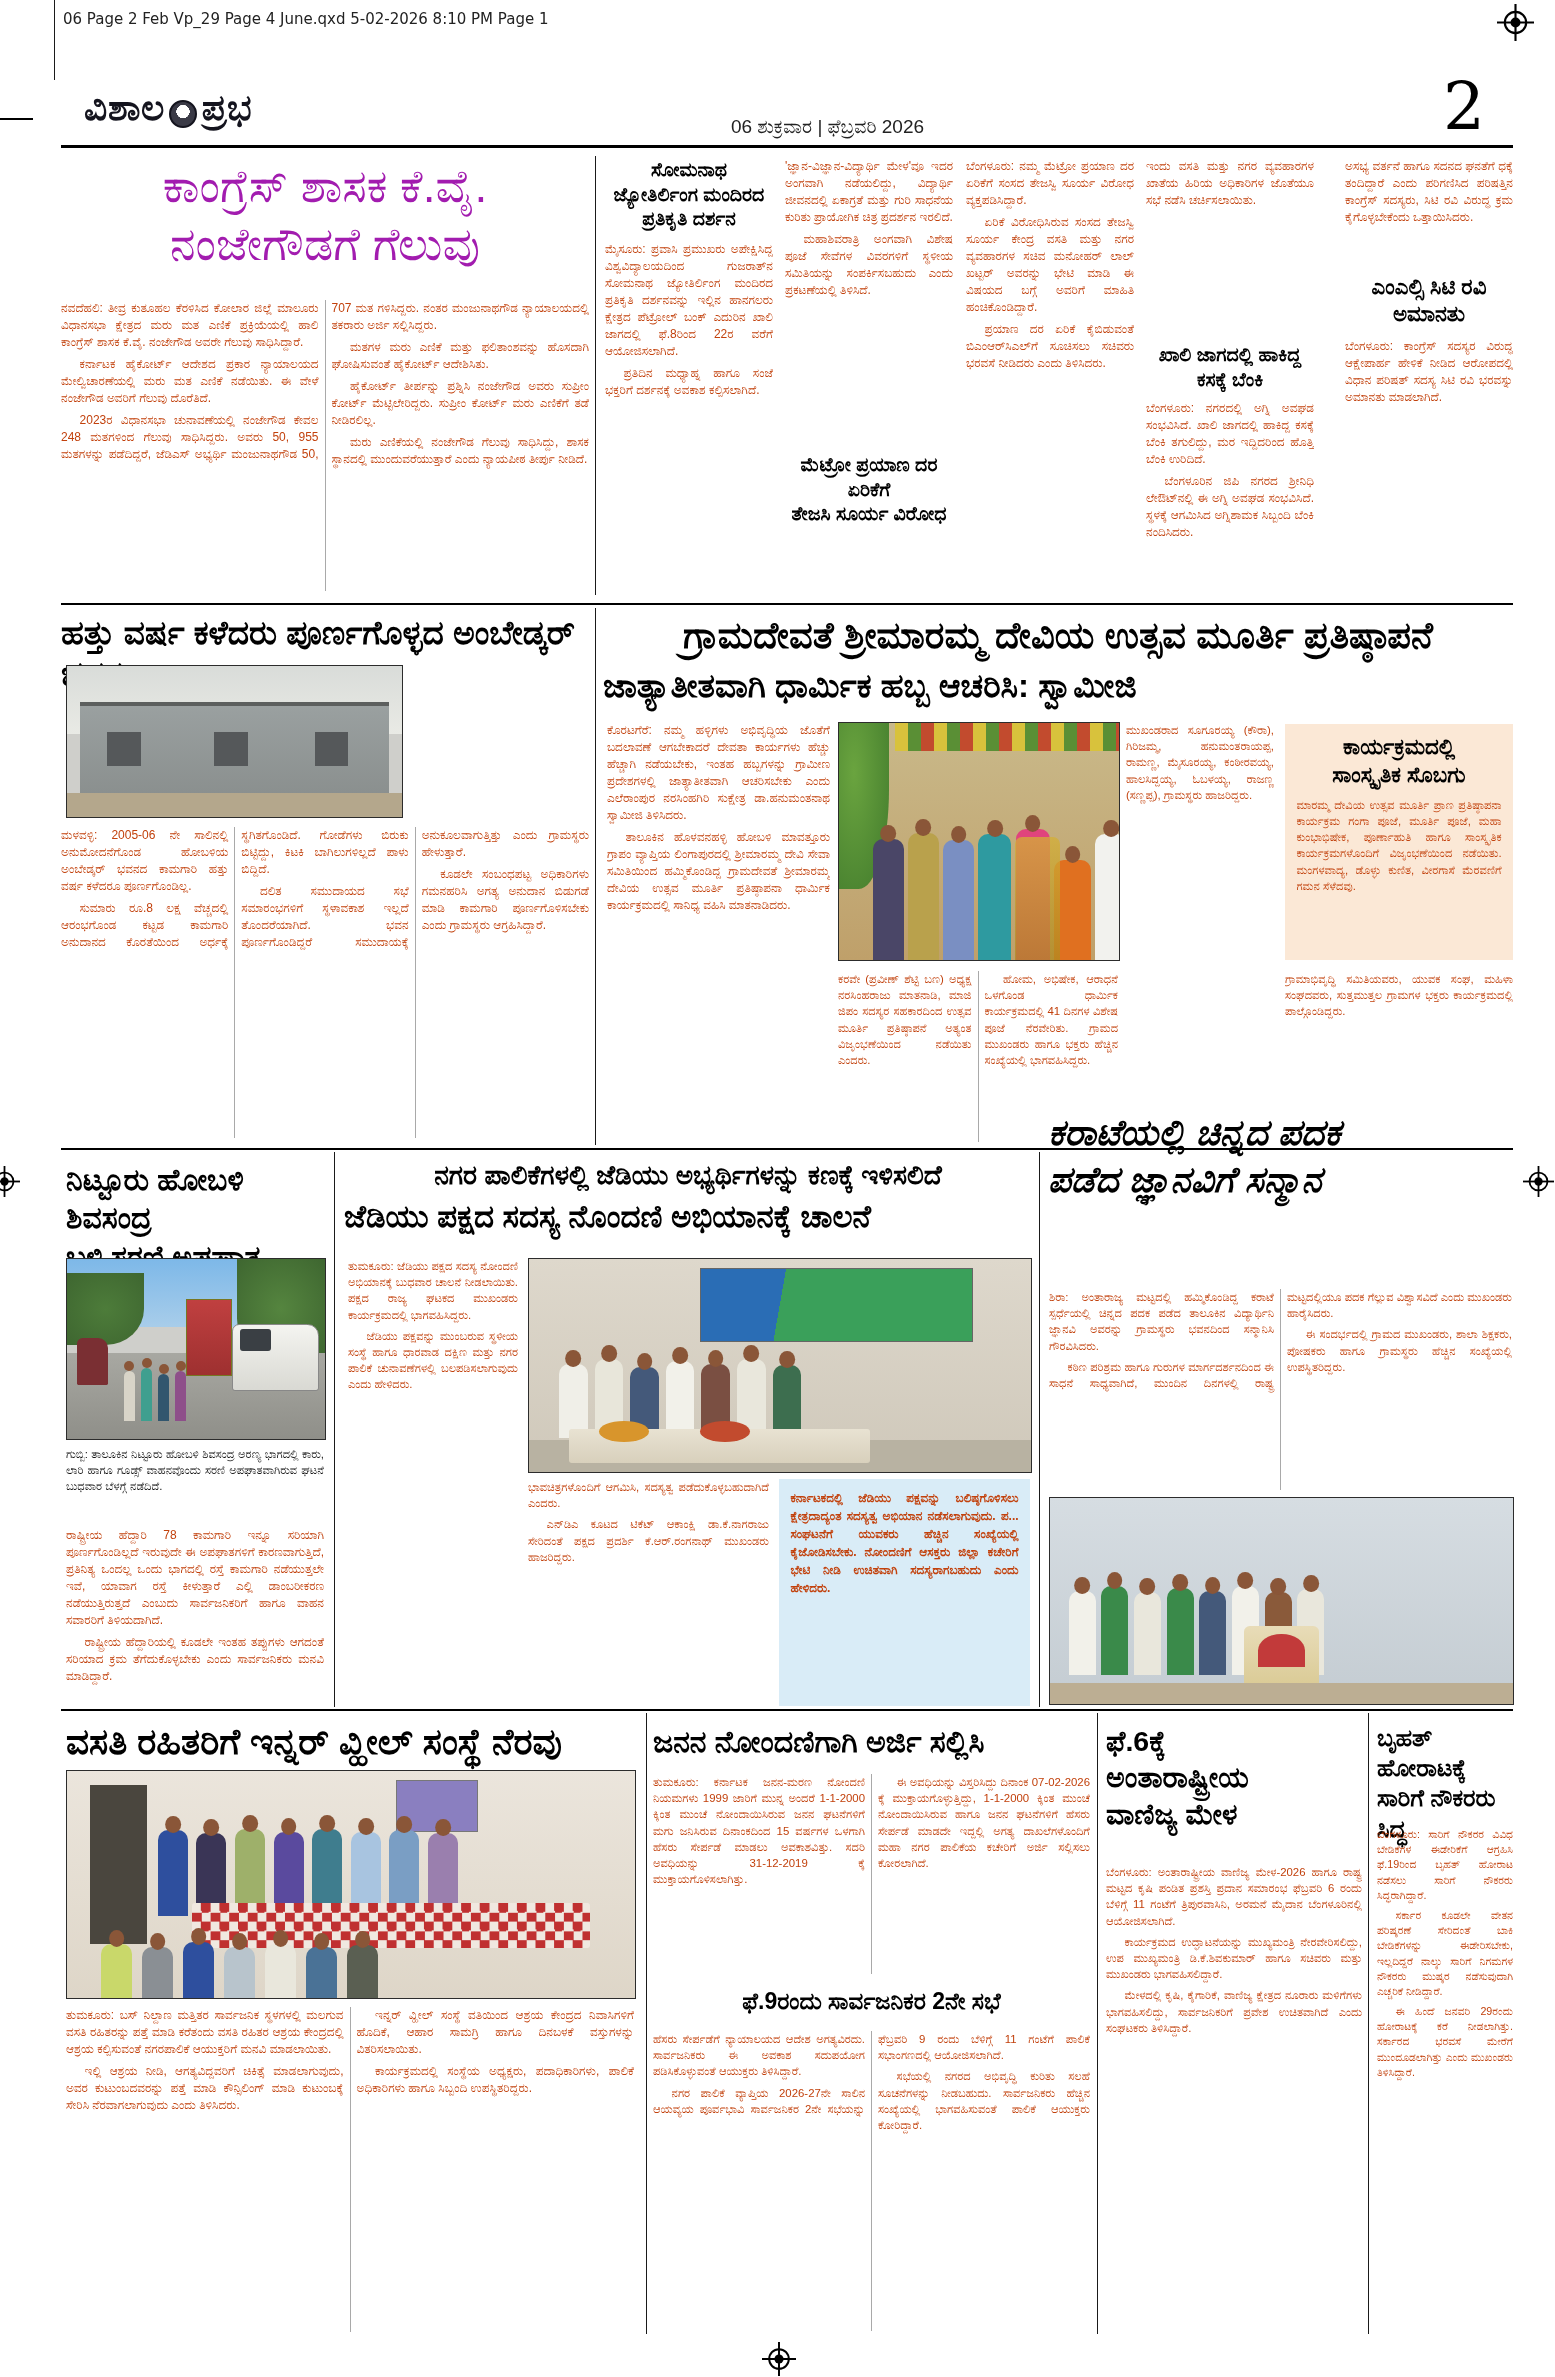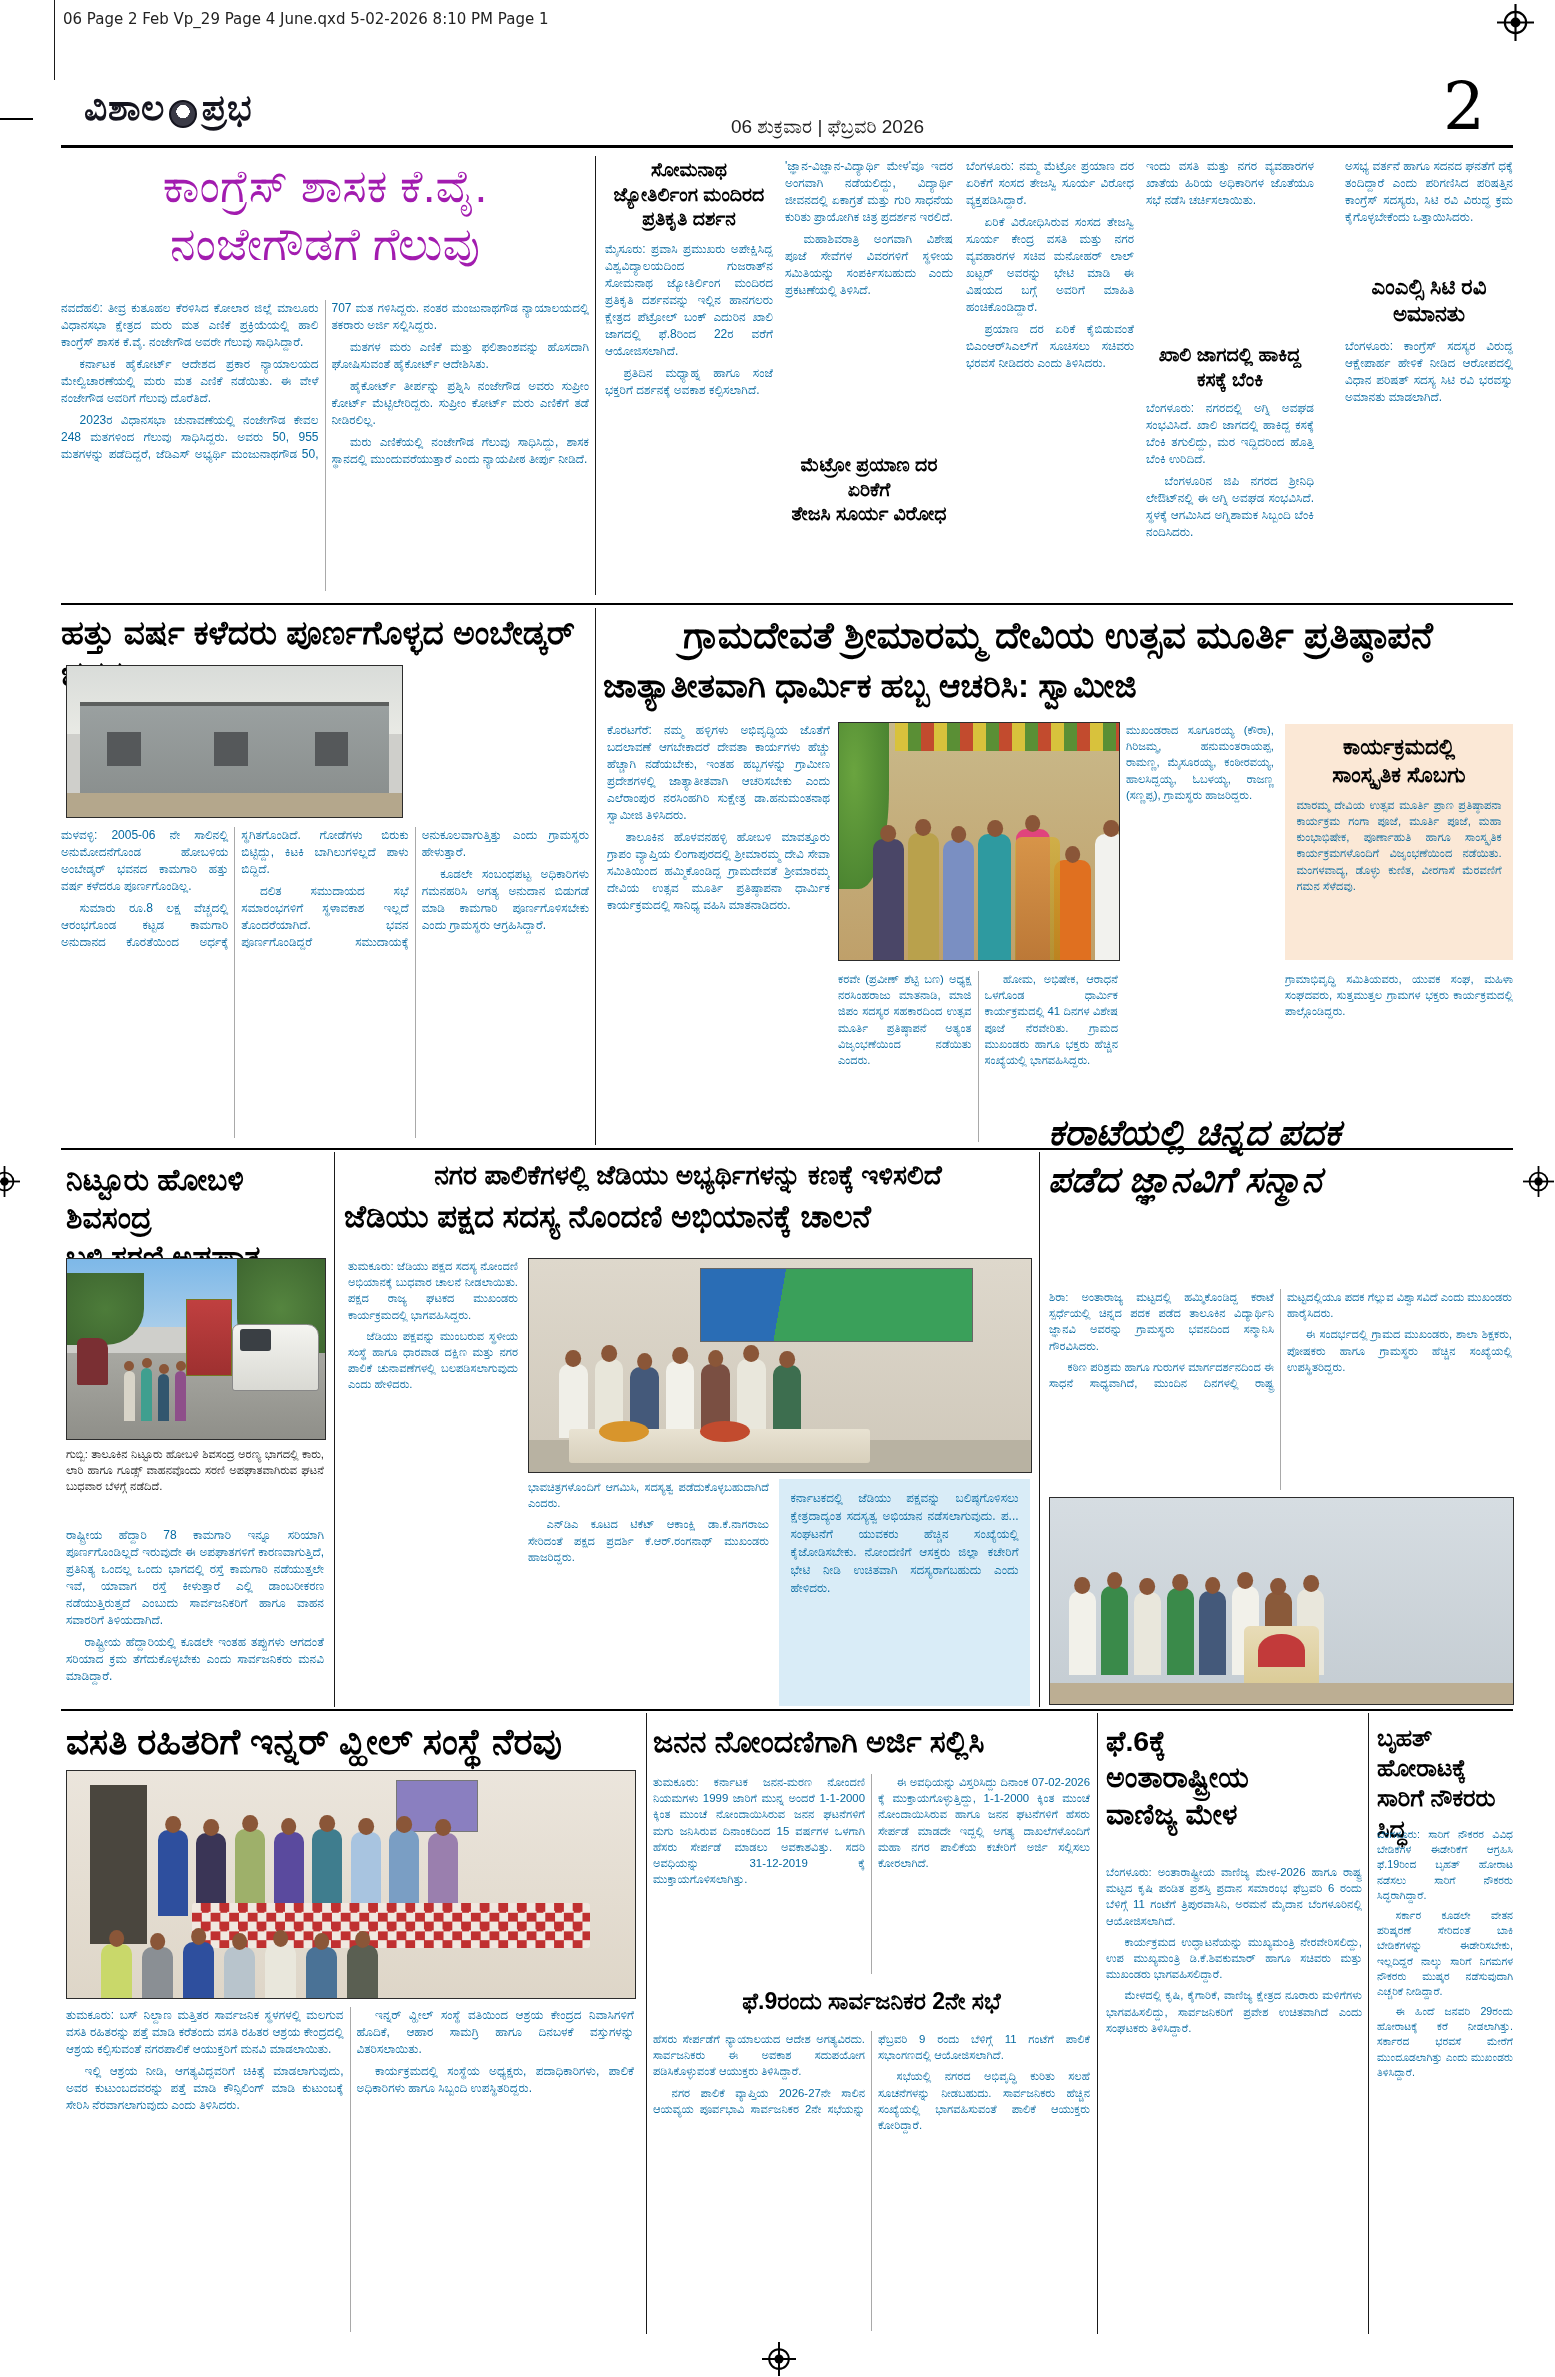--- a/index.html
+++ b/index.html
@@ -13,21 +13,21 @@
   .mast-title{font-size:36px;font-weight:bold;color:#14141e;letter-spacing:0.7px;}
   .mast-date{font-size:19px;color:#222;}
   .mast-page{font-size:66px;font-weight:400;color:#000;font-family:"DejaVu Serif",serif;line-height:1;}
   .hrule{background:#000;height:2.1px;}
   .vrule{background:#1a1a1a;width:1.4px;}
   .hl-xl{font-weight:normal;font-size:46px;line-height:1.25;text-align:center;color:#a21caf;}
   .hl-lg{font-weight:bold;font-size:37px;line-height:1.2;text-align:center;color:#000;}
   .hl-md{font-weight:bold;font-size:31px;line-height:1.25;text-align:left;color:#000;}
   .hl-sm{font-weight:bold;font-size:27px;line-height:1.28;color:#000;}
   .subhead{font-weight:bold;font-size:19px;line-height:1.3;text-align:center;color:#000;}
-  .body-text{font-size:12px;line-height:1.42;text-align:justify;color:#0369a1;}
+  .body-text{font-size:12px;line-height:1.42;text-align:justify;color:#c2410c;}
   .body-text p{margin:0 0 5px;text-indent:18.6px;}
   .body-text p.nofirst{text-indent:0;}
   .caption{font-size:11.4px;line-height:1.4;font-weight:bold;color:#141414;text-align:justify;}
   .cols2{column-count:2;column-gap:13px;column-rule:0.7px solid #a9a9a9;}
   .cols3{column-count:3;column-gap:13px;column-rule:0.7px solid #a9a9a9;}
   .box-peach{background:#fbe8d6;}
   .box-blue{background:#d9ecf7;}
   .ph{position:absolute;overflow:hidden;border:0.7px solid #2c2c2c;background:#cfcfcb;}
   .ph .ly{position:absolute;}
   .person{position:relative;border-radius:10px 10px 0 0;}
@@ -303,21 +303,21 @@
     <div class="ly" style="left:0;bottom:0;width:100%;height:15%;background:#b8b2a2;"></div>
     <div class="ly" style="left:8%;bottom:4%;width:60%;height:16%;background:linear-gradient(#e8e2d2,#d8d0bc);border-radius:2.9px;"></div>
     <div class="ly" style="left:14%;bottom:14%;width:10%;height:10%;background:#d8952c;border-radius:50%;"></div>
     <div class="ly" style="left:34%;bottom:14%;width:10%;height:10%;background:#c24b2e;border-radius:50%;"></div>
   </div>
   <div class="abs body-text" style="left:528px;top:1479px;width:241px;height:227px;overflow:hidden;font-size:11.4px;">
     <p class="nofirst">ಭಾವಚಿತ್ರಗಳೊಂದಿಗೆ ಆಗಮಿಸಿ, ಸದಸ್ಯತ್ವ ಪಡೆದುಕೊಳ್ಳಬಹುದಾಗಿದೆ ಎಂದರು.</p>
     <p>ಎನ್‌ಡಿಎ ಕೂಟದ ಟಿಕೆಟ್ ಆಕಾಂಕ್ಷಿ ಡಾ.ಕೆ.ನಾಗರಾಜು ಸೇರಿದಂತೆ ಪಕ್ಷದ ಪ್ರದರ್ಶಿ ಕೆ.ಆರ್.ರಂಗನಾಥ್ ಮುಖಂಡರು ಹಾಜರಿದ್ದರು.</p>
   </div>
   <div class="abs box-blue" style="left:779px;top:1479px;width:251px;height:227px;padding:10px 11.4px;box-sizing:border-box;">
-    <div class="body-text" style="font-size:12px;font-weight:normal;line-height:1.5;">
+    <div class="body-text" style="font-size:12px;font-weight:bold;line-height:1.5;">
       <p class="nofirst">ಕರ್ನಾಟಕದಲ್ಲಿ ಜೆಡಿಯು ಪಕ್ಷವನ್ನು ಬಲಿಷ್ಠಗೊಳಿಸಲು ಕ್ಷೇತ್ರದಾದ್ಯಂತ ಸದಸ್ಯತ್ವ ಅಭಿಯಾನ ನಡೆಸಲಾಗುವುದು. ಪ... ಸಂಘಟನೆಗೆ ಯುವಕರು ಹೆಚ್ಚಿನ ಸಂಖ್ಯೆಯಲ್ಲಿ ಕೈಜೋಡಿಸಬೇಕು. ನೋಂದಣಿಗೆ ಆಸಕ್ತರು ಜಿಲ್ಲಾ ಕಚೇರಿಗೆ ಭೇಟಿ ನೀಡಿ ಉಚಿತವಾಗಿ ಸದಸ್ಯರಾಗಬಹುದು ಎಂದು ಹೇಳಿದರು.</p>
     </div>
   </div>
   <div class="abs vrule" style="left:1039px;top:1152px;height:555px;"></div>
 
   <div class="abs hl-md" style="left:1048px;top:1110px;width:465px;font-size:36px;line-height:1.3;font-style:italic;">
     <div>ಕರಾಟೆಯಲ್ಲಿ ಚಿನ್ನದ ಪದಕ</div>
     <div>ಪಡೆದ ಜ್ಞಾನವಿಗೆ ಸನ್ಮಾನ</div>
   </div>
   <div class="abs body-text cols2" style="left:1049px;top:1289px;width:463px;height:201px;overflow:hidden;font-size:11.4px;">

